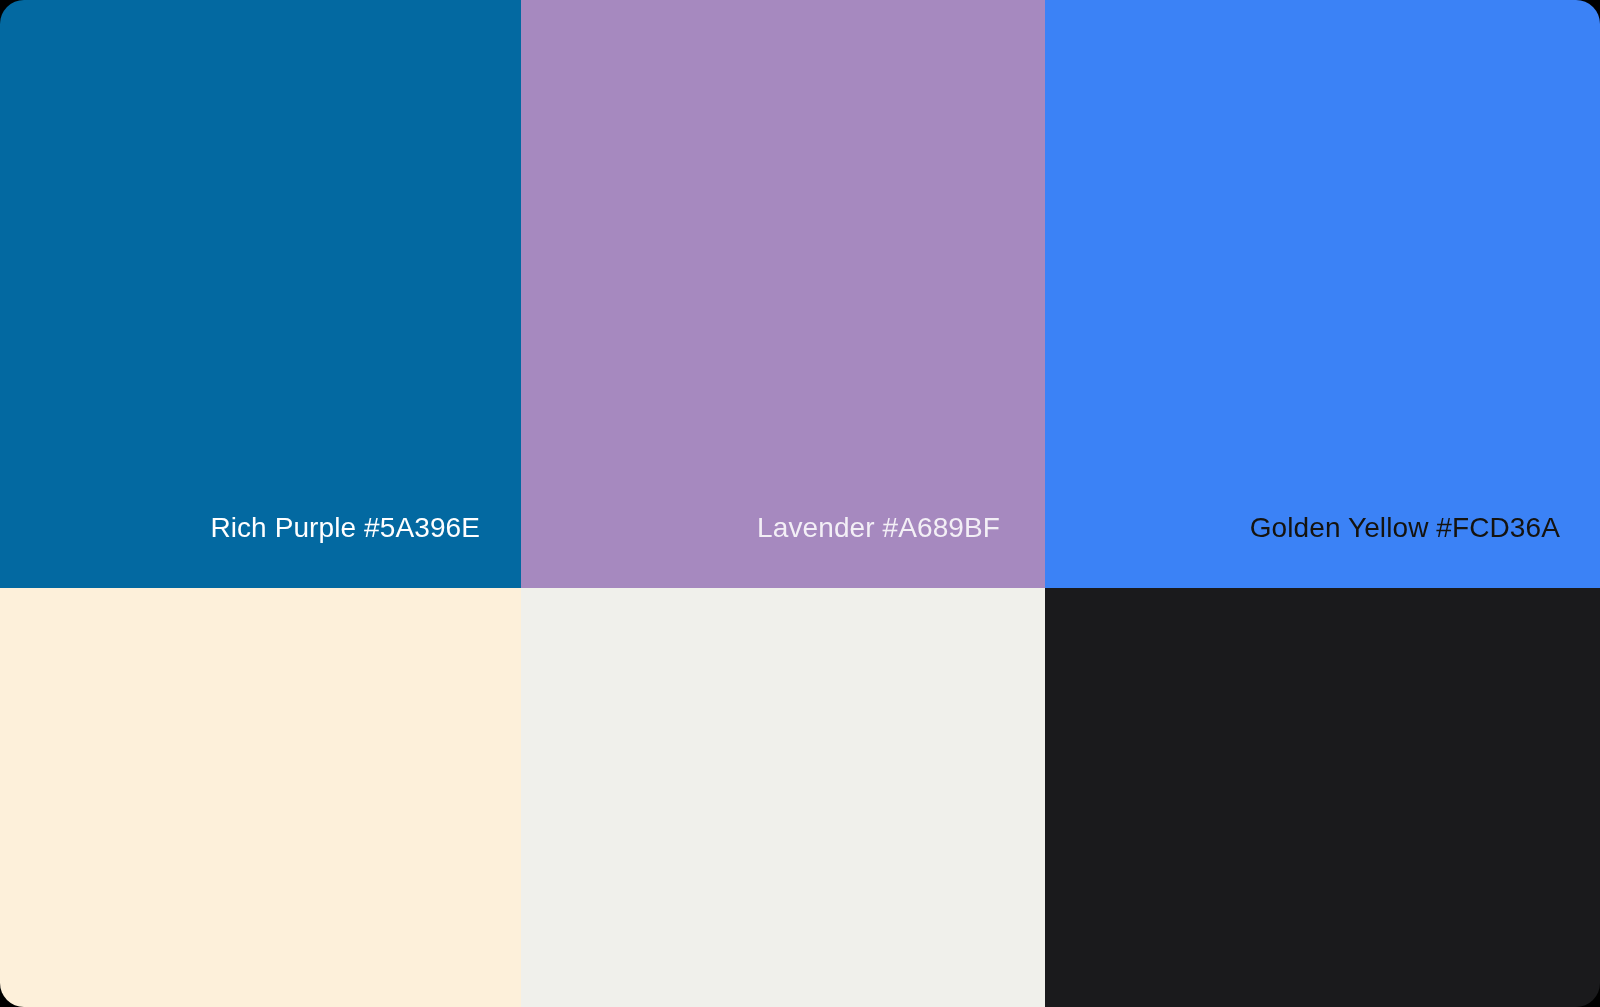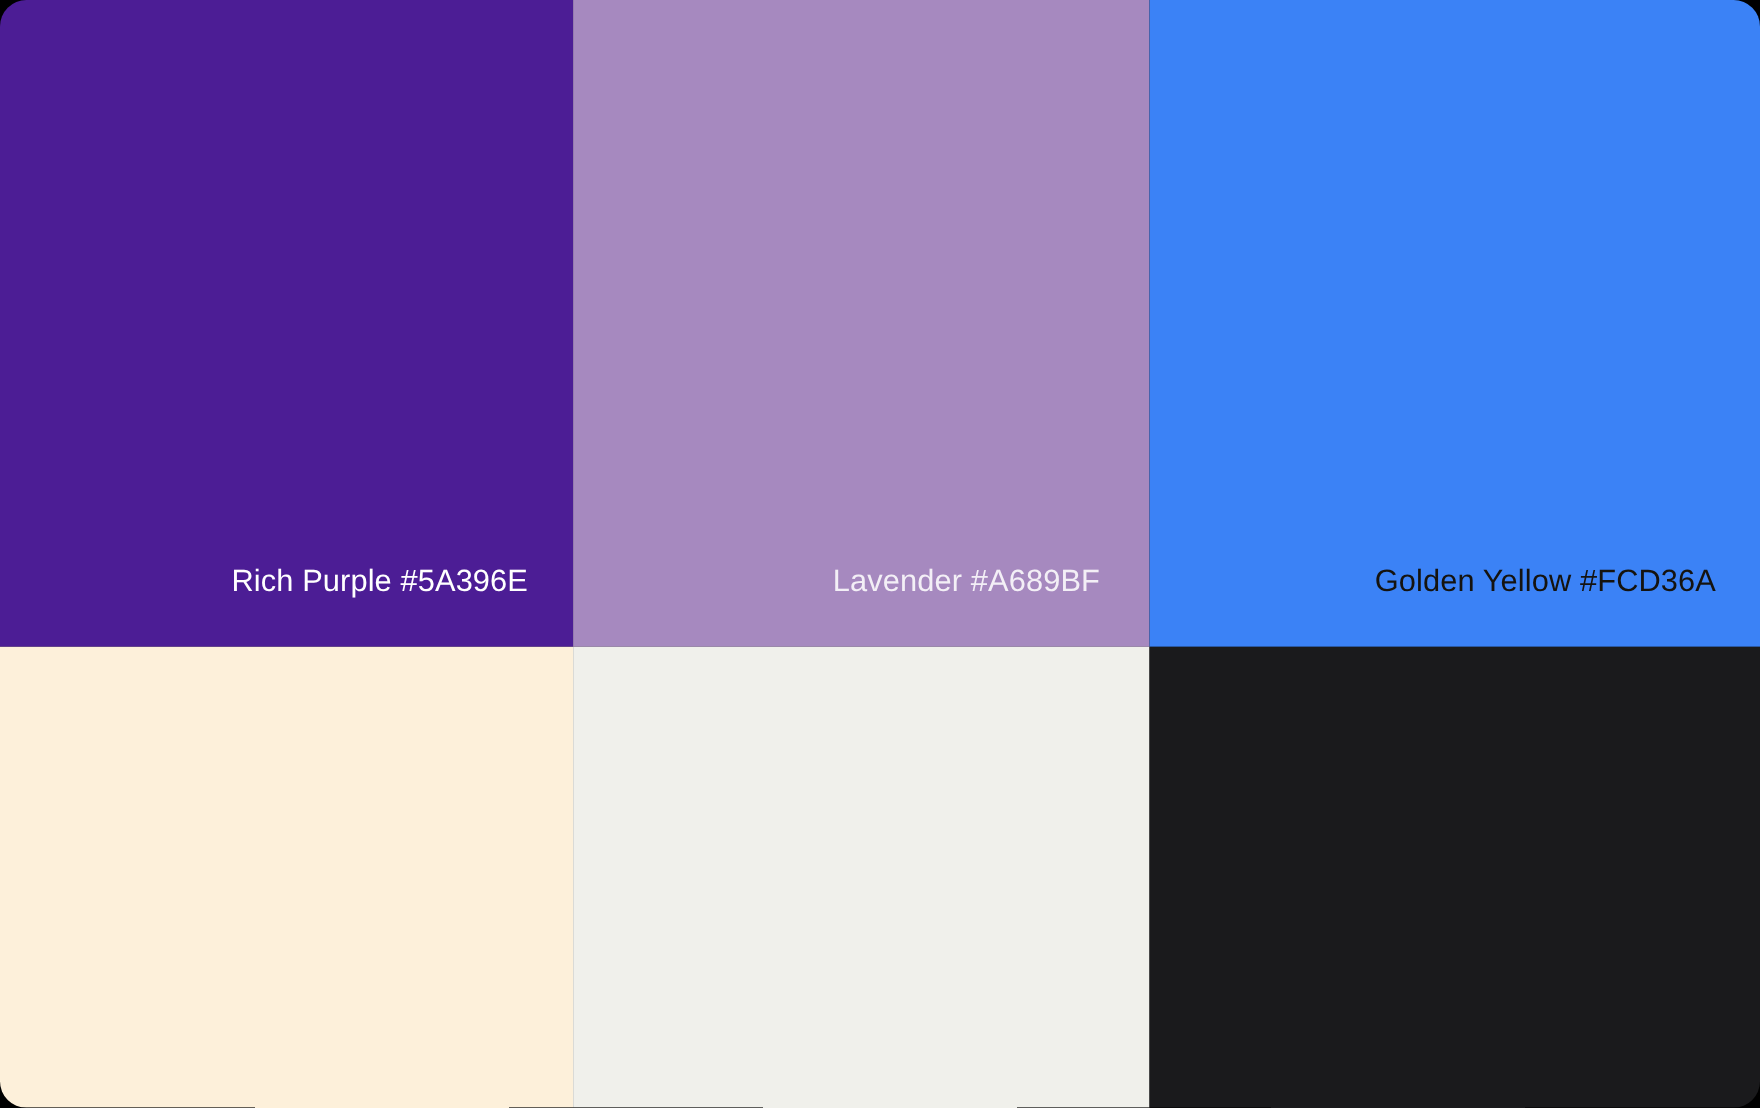--- a/index.html
+++ b/index.html
@@ -59,21 +59,21 @@
   .label-dark  { color: #15130F; }
 
   .swatch-lavender .swatch-label { padding-right: 45px; }
   .swatch-golden .swatch-label   { padding-right: 40px; }
 </style>
 </head>
 <body>
 
 <div class="palette-board" style="background: rgb(0, 0, 0); border-radius: 24px;">
 
-  <div class="swatch swatch-rich-purple" style="background: #4c1d95;">
+  <div class="swatch swatch-rich-purple" style="background: #0369a1;">
     <span class="swatch-label label-light" style="color: rgb(255, 255, 255);">Rich Purple #5A396E</span>
   </div>
 
   <div class="swatch swatch-lavender" style="background: rgb(166, 137, 191);">
     <span class="swatch-label label-soft" style="color: rgb(243, 239, 246);">Lavender #A689BF</span>
   </div>
 
   <div class="swatch swatch-golden" style="background: #3b82f6;">
     <span class="swatch-label label-dark" style="color: rgb(21, 19, 15);">Golden Yellow #FCD36A</span>
   </div>

